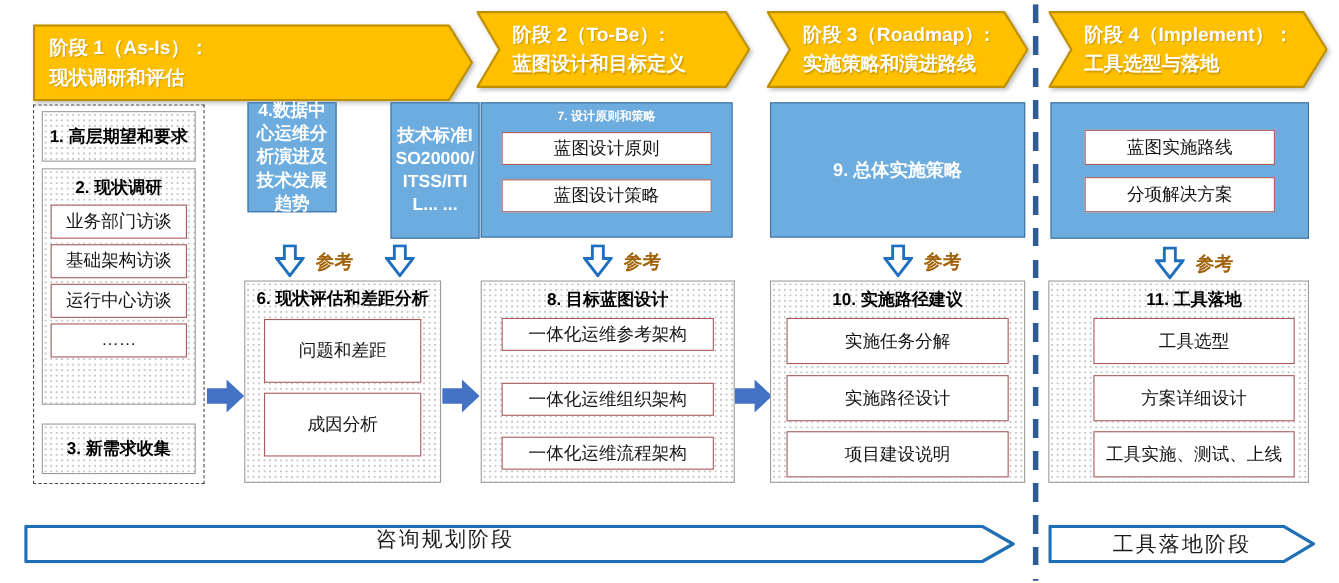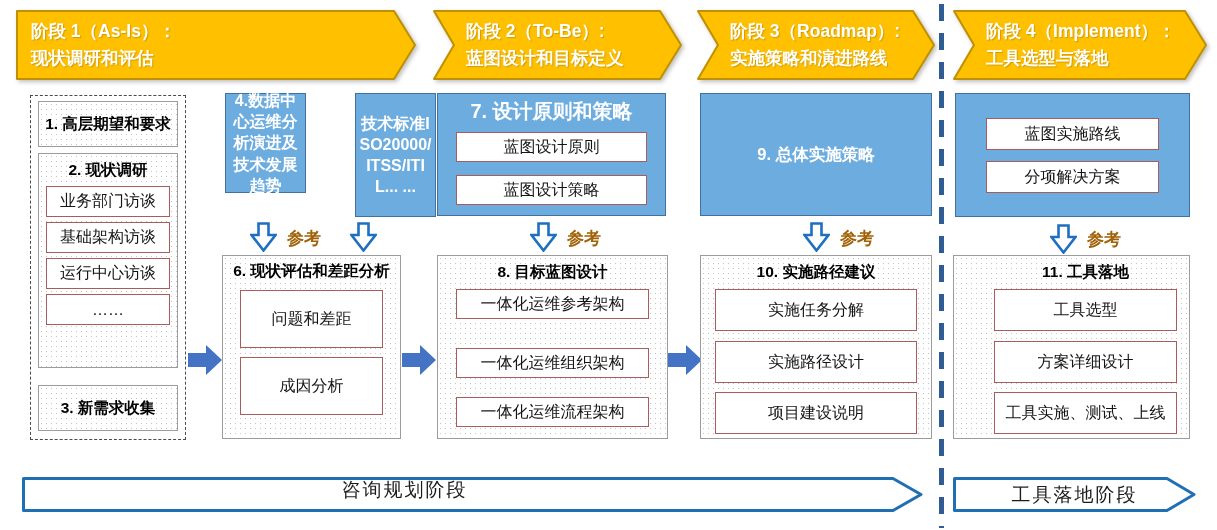--- a/index.html
+++ b/index.html
@@ -29,21 +29,21 @@
   .bot-label{position:absolute;inset:0;display:flex;align-items:center;justify-content:center;
     font-family:"Liberation Serif","DejaVu Serif",serif;font-size:19px;color:#1c1c1c;letter-spacing:2px;}
   
   .divider{width:5px;background:repeating-linear-gradient(to bottom,var(--dashed-divider,#2F5D93) 0 17px,transparent 17px 29px);}
 </style>
 </head>
 <body>
 
 <div id="stage">
 
-  <div class="banner" style="left:16px;width:400px;">
+  <div class="banner" style="left:30px;width:400px;margin-top:12px;">
     <svg width="400" height="70">
         <polygon class="chev" points="1,1 378,1 399,35 378,69 1,69"></polygon>
       </svg>
     <div class="txt">
       <div>阶段 1（As-Is）：</div>
       <div>现状调研和评估</div>
     </div>
   </div>
   <div class="banner notched" style="left:433px;width:249px;">
     <svg width="249" height="70">
@@ -107,21 +107,21 @@
   <svg class="abs" style="left:350px;top:222px;" width="27" height="30">
       <path class="darrow" d="M8.5,1.5 h10 v11.5 h7 L13.5,28.5 L1.5,13 h7 z"></path>
     </svg>
   <div class="abs dotted flexcol" style="left:222px;top:255px;width:179px;height:184px;">
     <div class="box-title" style="margin:5px 4px 8px;">6. 现状评估和差距分析</div>
     <div class="white-box" style="height:58px;margin:0 17px 9px;flex:none;">问题和差距</div>
     <div class="white-box" style="height:58px;margin:0 17px;flex:none;">成因分析</div>
   </div>
 
   <div class="abs blue-box flexcol" style="left:437px;top:93px;width:229px;height:123px;">
-    <div style="font-size:20px;text-align:center;margin:4px 0 7px;">7. 设计原则和策略</div>
+    <div style="font-size:11px;text-align:center;margin:4px 0 7px;">7. 设计原则和策略</div>
     <div class="white-box" style="height:30px;margin:0 18px 13px;flex:none;font-weight:normal;">蓝图设计原则</div>
     <div class="white-box" style="height:30px;margin:0 18px;flex:none;font-weight:normal;">蓝图设计策略</div>
   </div>
   <svg class="abs" style="left:530px;top:222px;" width="27" height="30">
       <path class="darrow" d="M8.5,1.5 h10 v11.5 h7 L13.5,28.5 L1.5,13 h7 z"></path>
     </svg>
   <span class="ref-label" style="left:567px;top:227px;">参考</span>
   <div class="abs dotted flexcol" style="left:437px;top:255px;width:231px;height:184px;">
     <div class="box-title" style="margin:6px 0 6px;">8. 目标蓝图设计</div>
     <div class="white-box" style="height:30px;margin:0 18px 29px;flex:none;">一体化运维参考架构</div>

